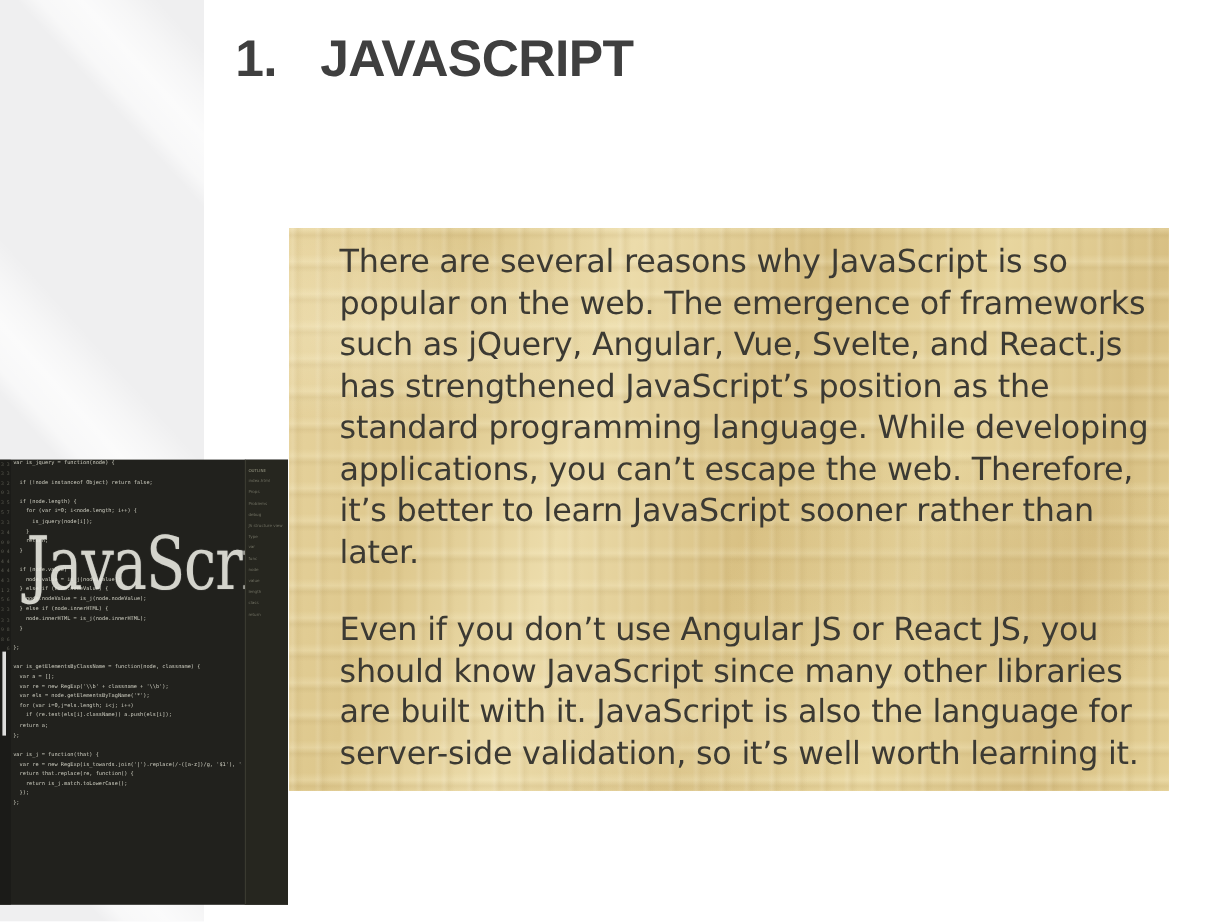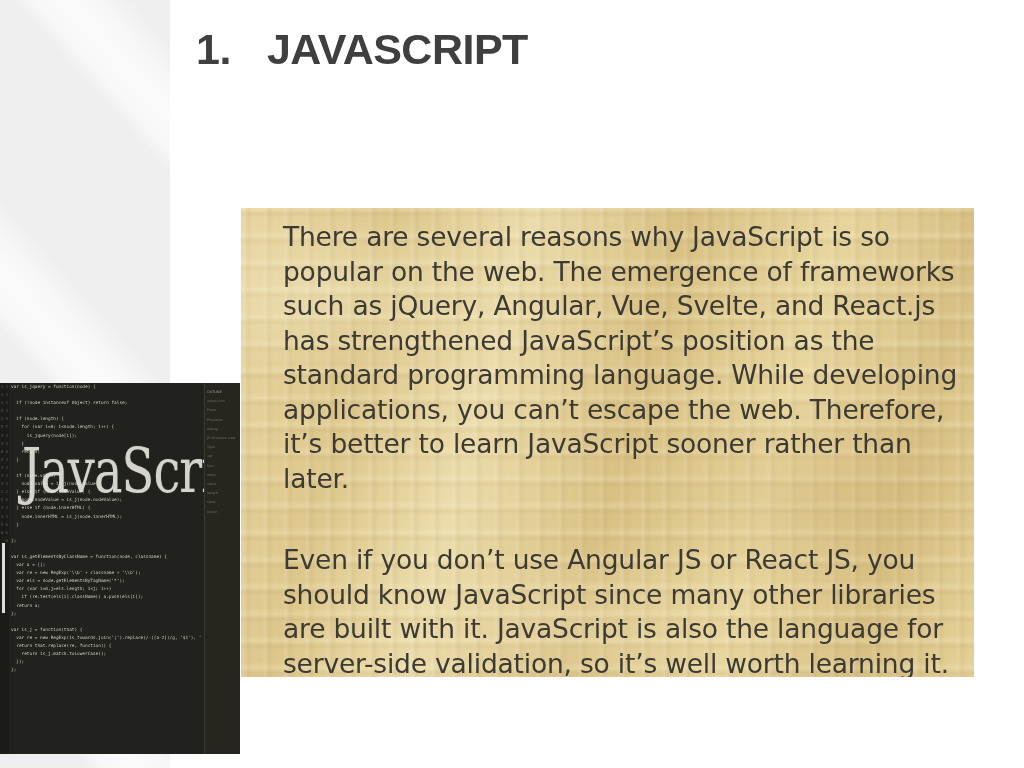--- a/index.html
+++ b/index.html
@@ -46,21 +46,21 @@
     letter-spacing: -0.5px;
     white-space: nowrap;
     line-height: 1.1;
   }
   #title .num { margin-right: 36px; }
 
   
   #papyrus-box {
     position: absolute;
     left: 241px;
-    top: 208px;
+    top: 190px;
     width: 733px;
     height: 469px;
     overflow: hidden;
     background-color: #e6d198;
     background-image:
       
       repeating-linear-gradient(90deg,
         rgba(255,255,255,0.00) 0px,
         rgba(255,255,255,0.10) 3px,
         rgba(168,140,78,0.10) 7px,
@@ -99,21 +99,21 @@
     z-index: 2;
     padding: 12px 0 0 42px;
     width: 690px;
     color: #3c3a33;
     font-size: 26.5px;
     line-height: 34.5px;
     font-family: "DejaVu Sans", sans-serif;
     letter-spacing: -0.2px;
   }
   #papyrus-text p { margin: 0; }
-  #papyrus-text p + p { margin-top: 47px; }
+  #papyrus-text p + p { margin-top: 30px; }
 
   
   #code-image {
     position: absolute;
     left: 0;
     top: 383px;
     width: 240px;
     height: 371px;
     background: #21211d;
     overflow: hidden;

